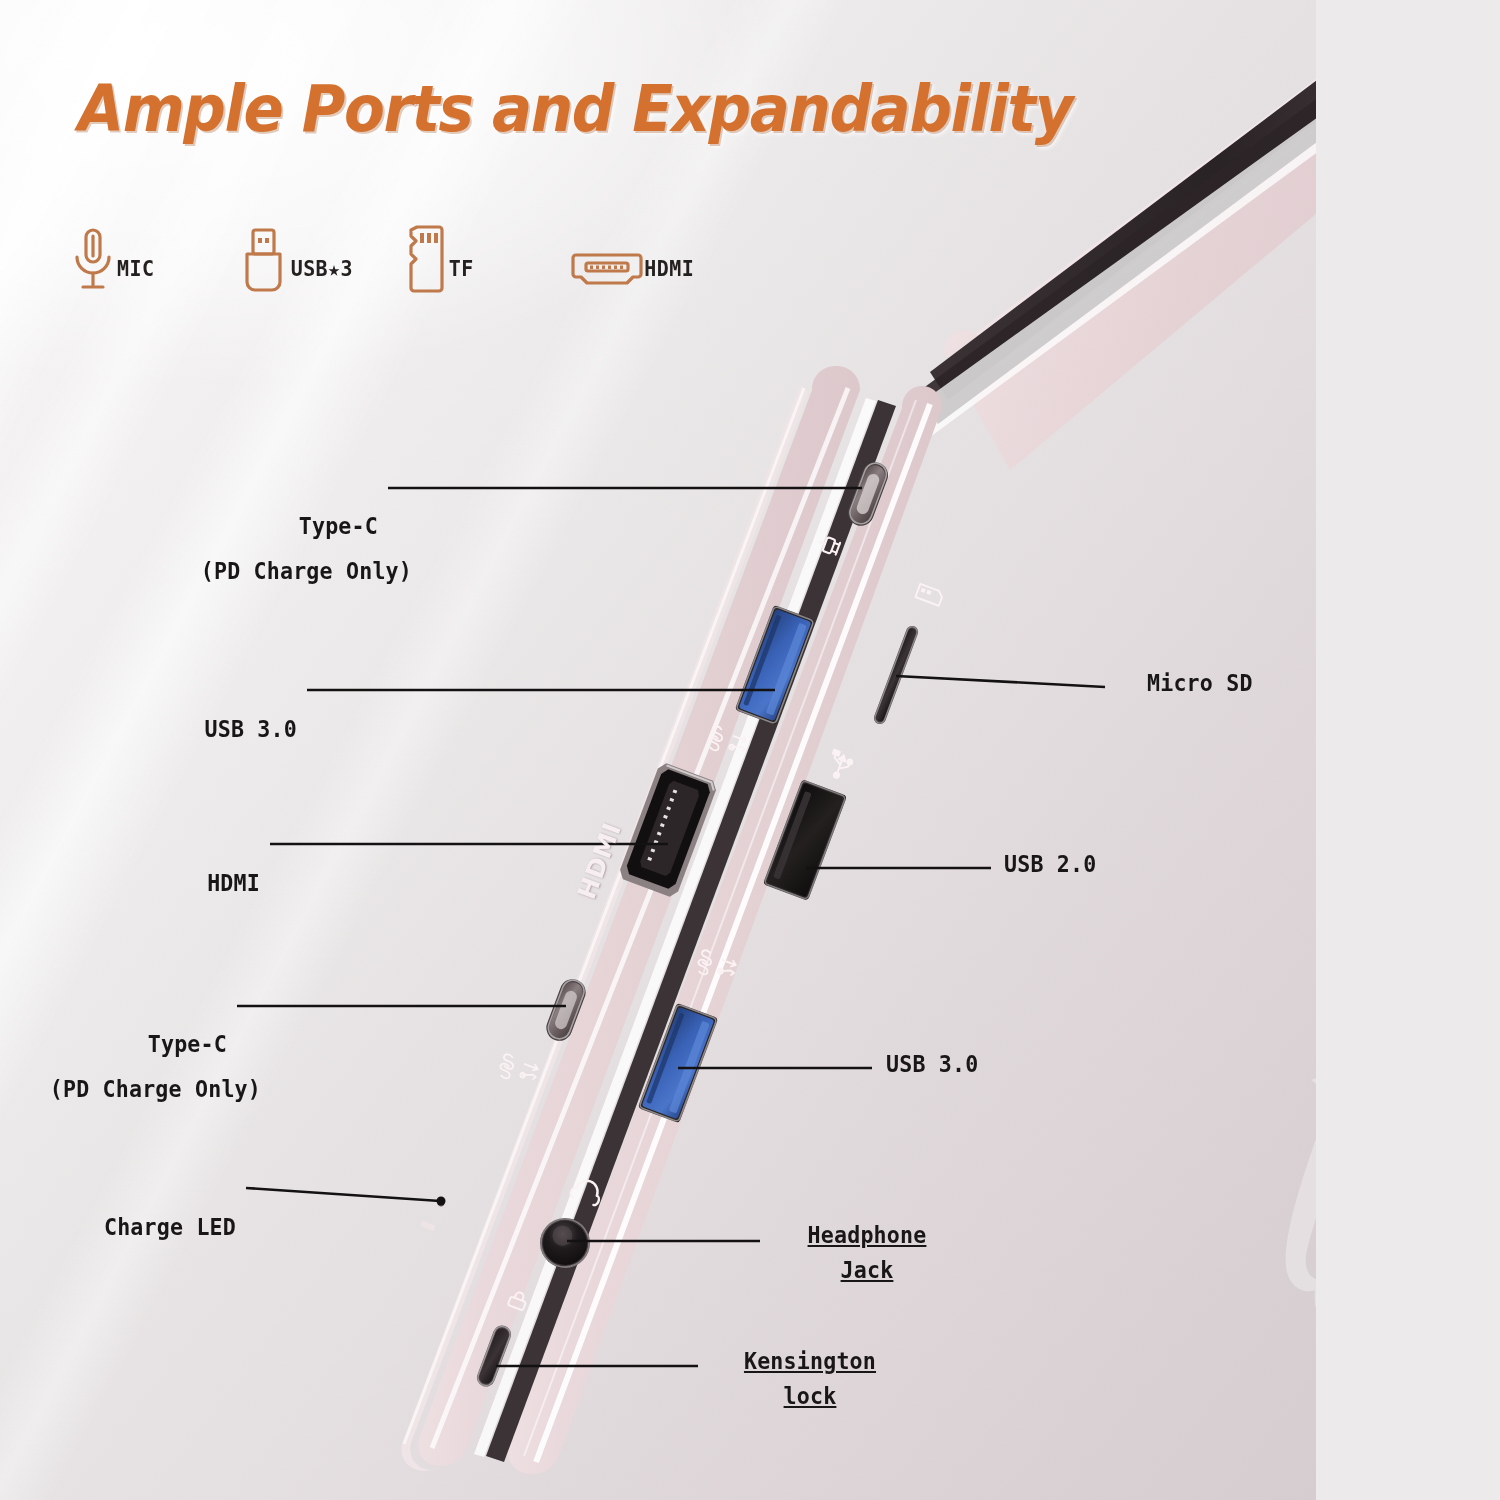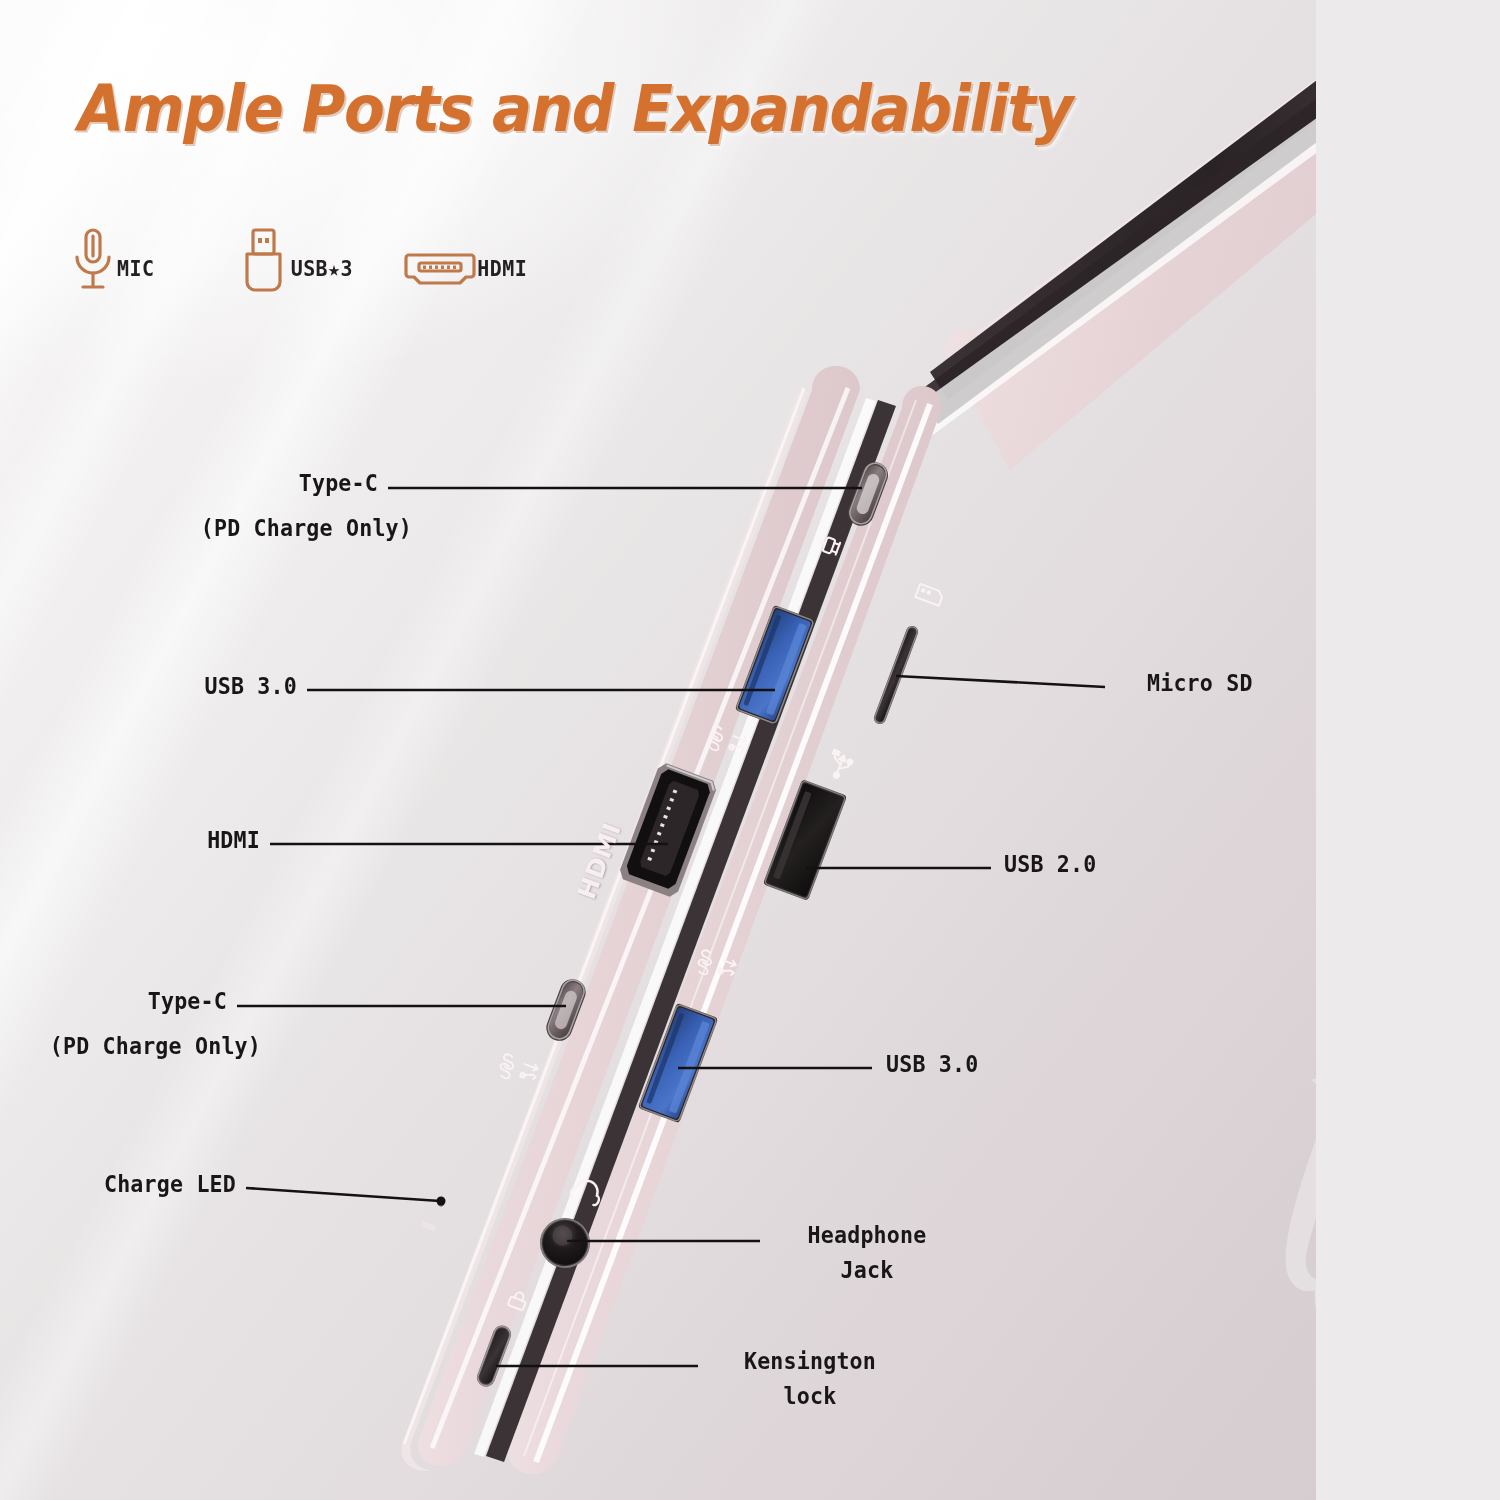--- a/index.html
+++ b/index.html
@@ -71,24 +71,24 @@
   .laptop{position:absolute;left:0;top:0;width:1500px;height:1500px;pointer-events:none;}
 
   
   .callout{position:absolute;font-family:"DejaVu Sans Mono", monospace;color:#191617;}
   .callout .l1,.callout .l2{
     font-size:23px;font-weight:bold;letter-spacing:.2px;white-space:nowrap;
     transform:scaleX(.94);
   }
   .callout.right .l1,.callout.right .l2{transform-origin:left center;}
   .callout.left .l1,.callout.left .l2{transform-origin:right center;}
-  .callout.left{text-align:right;}
+  .callout.left{text-align:right;margin-top:43px;}
   .callout.right{text-align:left;}
   .callout .l2{margin-top:9px;}
-  .callout.two-line.right{text-align:center;}
+  .callout.two-line.right{text-align:center;text-decoration:underline;}
   .callout.two-line.right .l1,.callout.two-line.right .l2{transform-origin:center center;}
 
   .hdmi-print{
     position:absolute;font-family:"DejaVu Sans", sans-serif;
     font-size:25px;font-weight:bold;color:#f6eef0;letter-spacing:1px;
     text-shadow:0 1px 2px rgba(120,90,95,.5);
   }
 </style>
 </head>
 <body>
@@ -134,20 +134,33 @@
             <rect x="21" y="11" width="4" height="5" fill="#c0794a" stroke="none"></rect>
             <rect x="28" y="11" width="4" height="5" fill="#c0794a" stroke="none"></rect>
             <path d="M10 27 h33 v28 a8 8 0 0 1 -8 8 h-17 a8 8 0 0 1 -8 -8 z"></path>
           </g>
         </svg>
       </div>
       <div class="icon-label">USB★3</div>
     </div>
 
 
+    <div class="icon-cell">
+      <div class="icon-art">
+        <svg width="44" height="68" viewBox="0 0 44 68">
+          <g fill="none" stroke="#c0794a" stroke-width="3.2" stroke-linejoin="round">
+            <path d="M13 2 h22 a3 3 0 0 1 3 3 v58 a3 3 0 0 1 -3 3 h-25 a3 3 0 0 1 -3 -3 v-24 l5 -5 l-5 -5 v-8 l5 -5 l-5 -5 v-6 z"></path>
+            <rect x="16" y="8" width="4" height="10" fill="#c0794a" stroke="none"></rect>
+            <rect x="23" y="8" width="4" height="10" fill="#c0794a" stroke="none"></rect>
+            <rect x="30" y="8" width="4" height="10" fill="#c0794a" stroke="none"></rect>
+          </g>
+        </svg>
+      </div>
+      <div class="icon-label">TF</div>
+    </div>
 
     <div class="icon-cell">
       <div class="icon-art">
         <svg width="72" height="50" viewBox="0 0 72 50">
           <g fill="none" stroke="#c0794a" stroke-width="3.2" stroke-linejoin="round">
             <path d="M5 12 h62 a3 3 0 0 1 3 3 v16 a3 3 0 0 1 -3 3 h-5 l-6 6 h-40 l-6 -6 h-5 a3 3 0 0 1 -3 -3 v-16 a3 3 0 0 1 3 -3 z"></path>
             <rect x="15" y="20" width="42" height="8" rx="2"></rect>
             <g fill="#c0794a" stroke="none">
               <rect x="19" y="22.5" width="3" height="3.5"></rect>
               <rect x="25" y="22.5" width="3" height="3.5"></rect>

